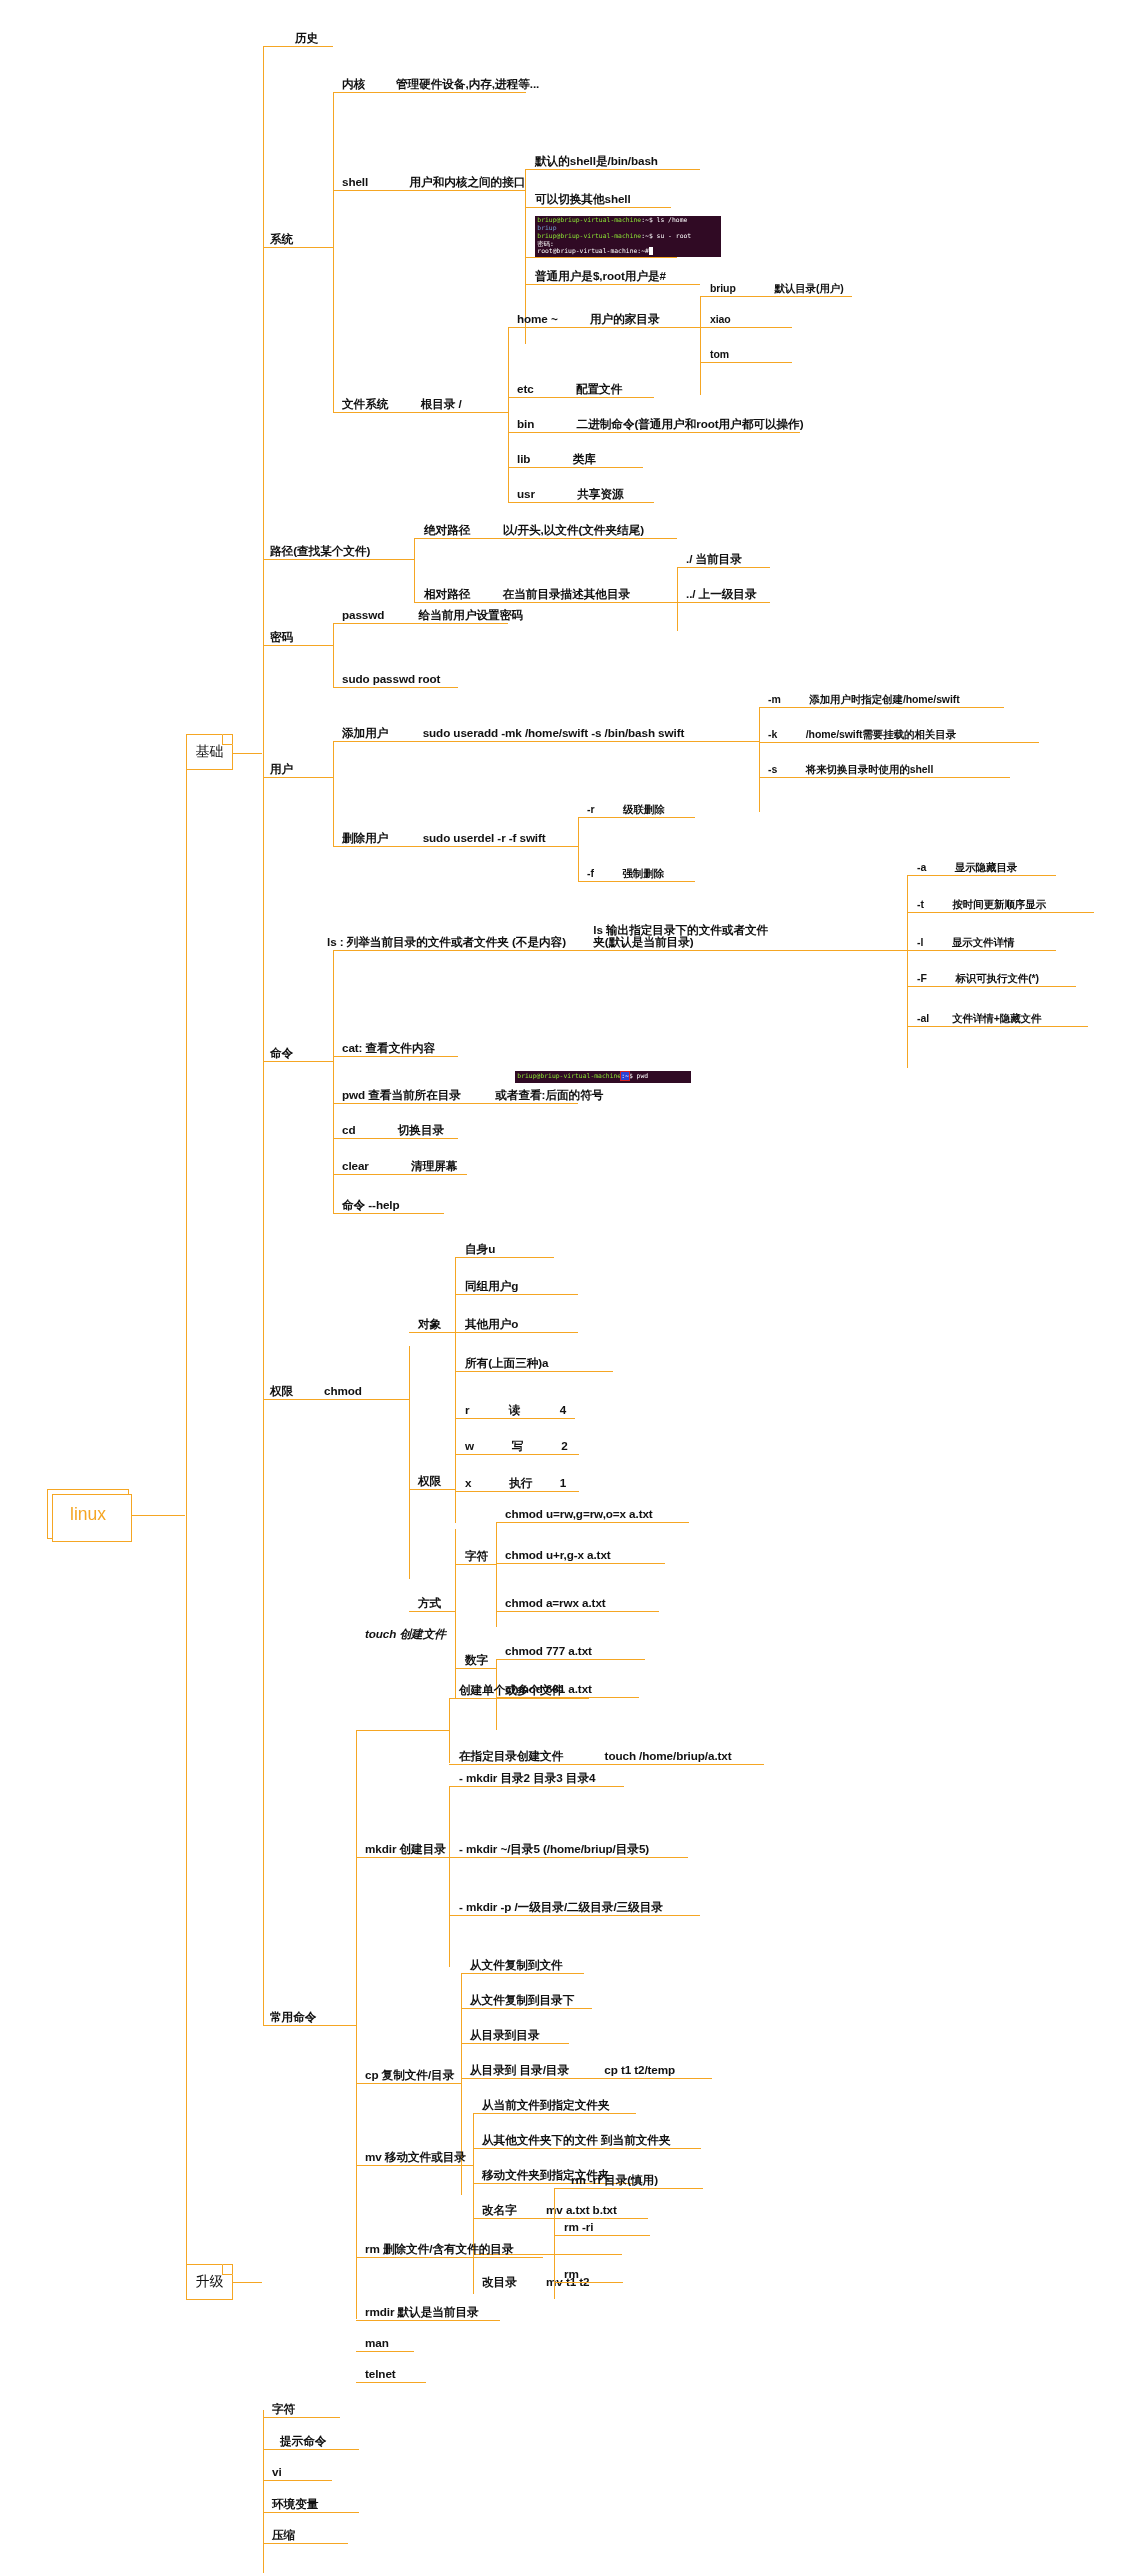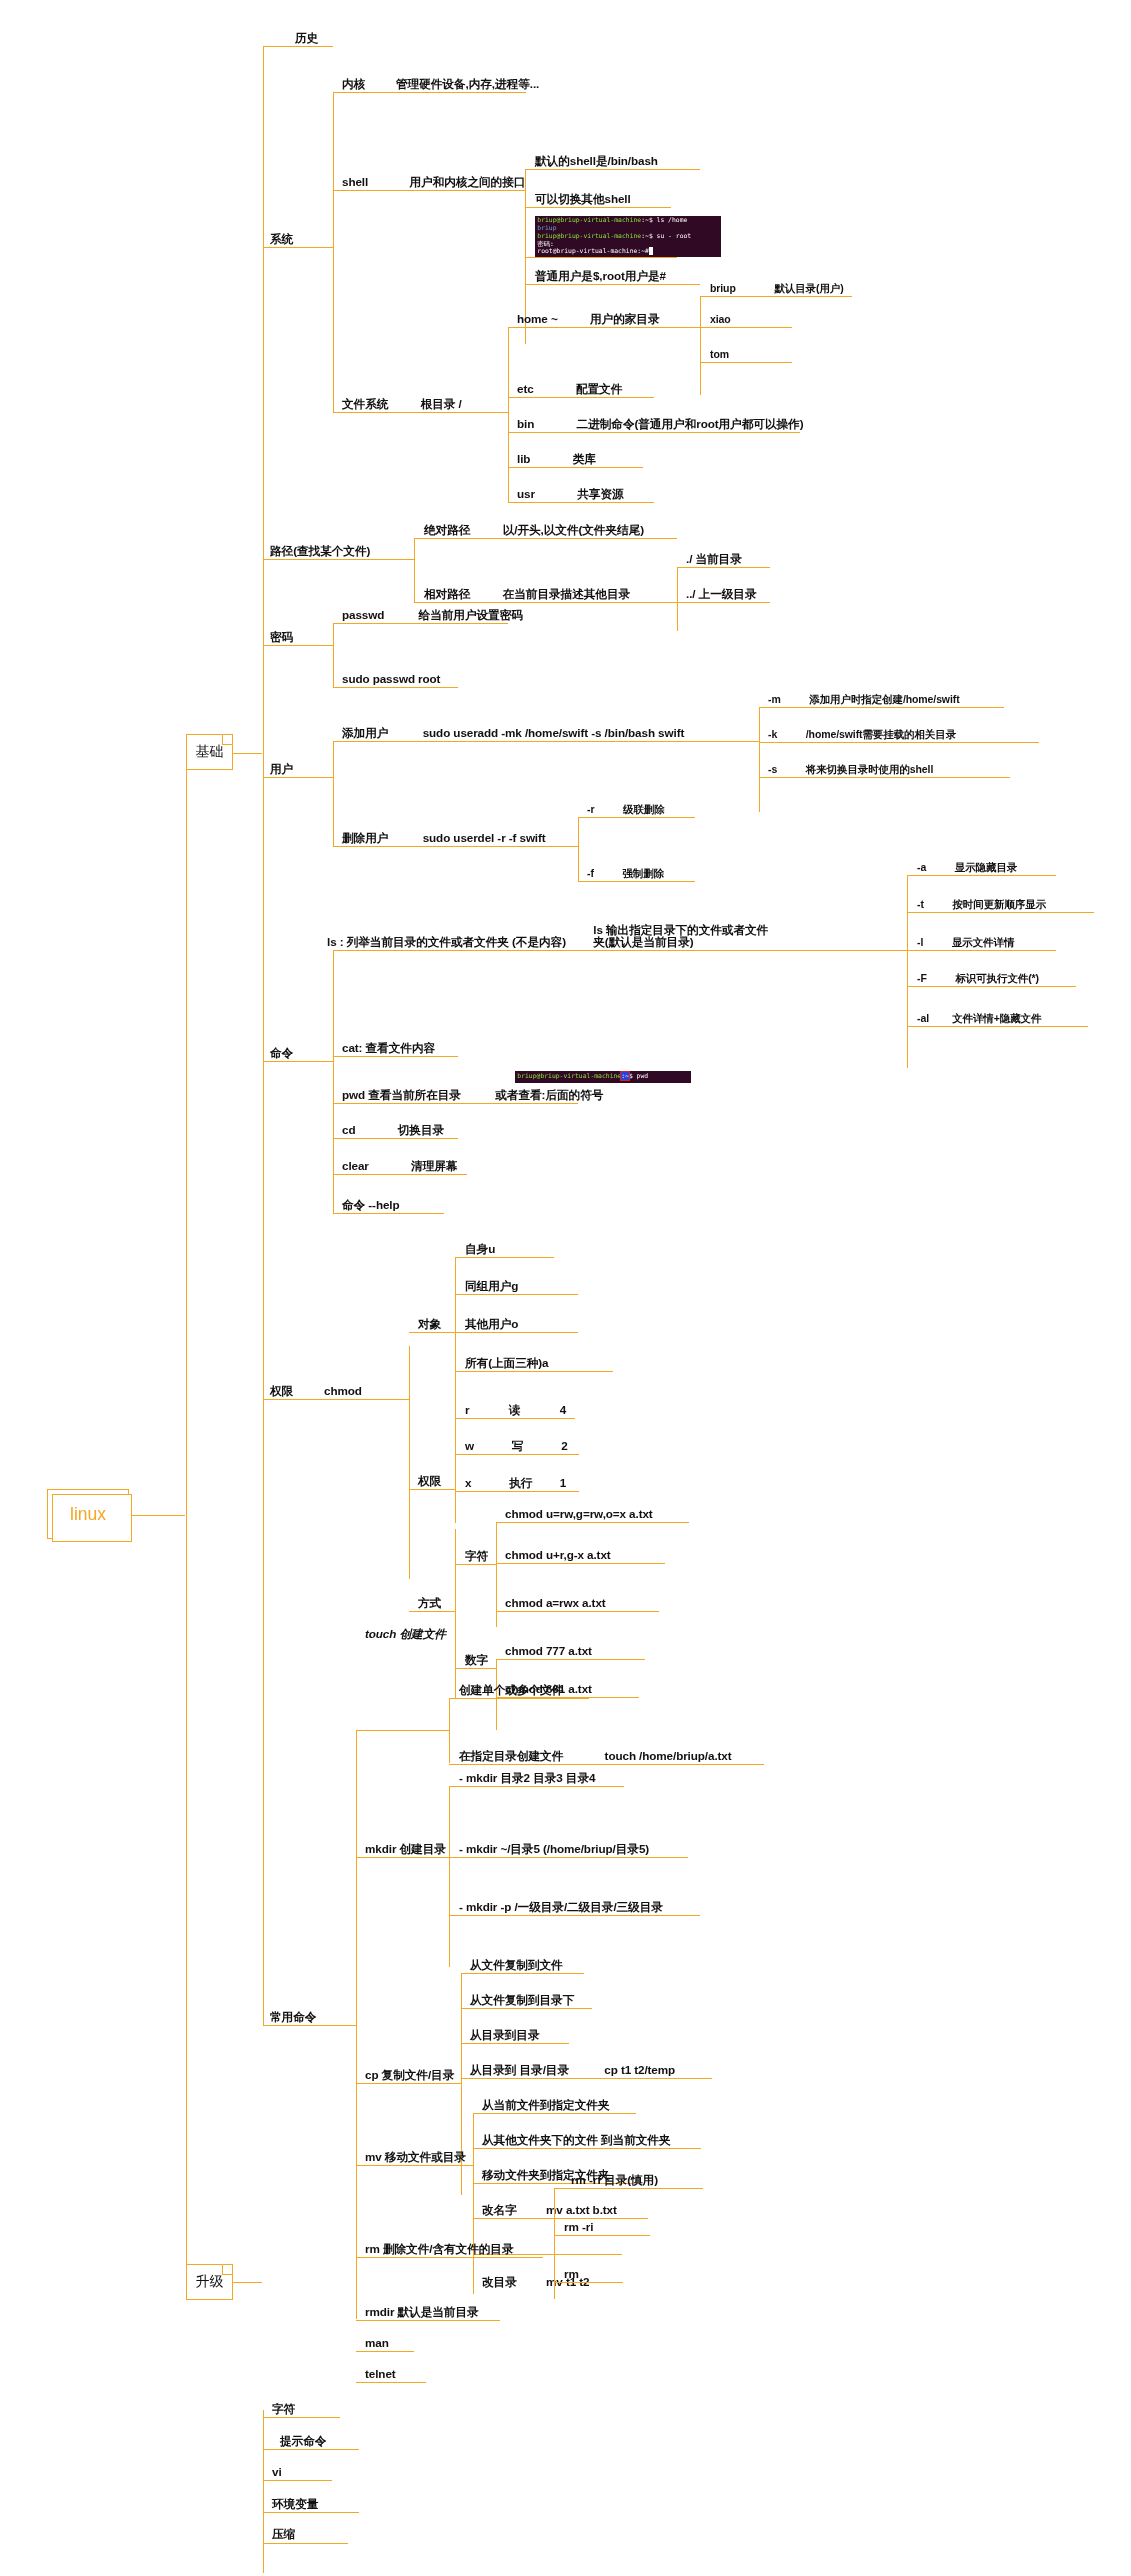--- a/index.html
+++ b/index.html
@@ -584,17 +584,17 @@
 
   <div class="node" style="left:280px;top:2449px;">提示命令</div>
   <div class="h" style="left:263px;top:2449px;width:96px;"></div>
 
   <div class="node" style="left:272px;top:2480px;">vi</div>
   <div class="h" style="left:263px;top:2480px;width:69px;"></div>
 
   <div class="node" style="left:272px;top:2512px;">环境变量</div>
   <div class="h" style="left:263px;top:2512px;width:96px;"></div>
 
-  <div class="node" style="left:272px;top:2543px;font-family:Liberation Mono, monospace;">压缩</div>
+  <div class="node" style="left:272px;top:2543px;">压缩</div>
   <div class="h" style="left:263px;top:2543px;width:85px;"></div>
 
 </div>
 
 
 </body></html>

